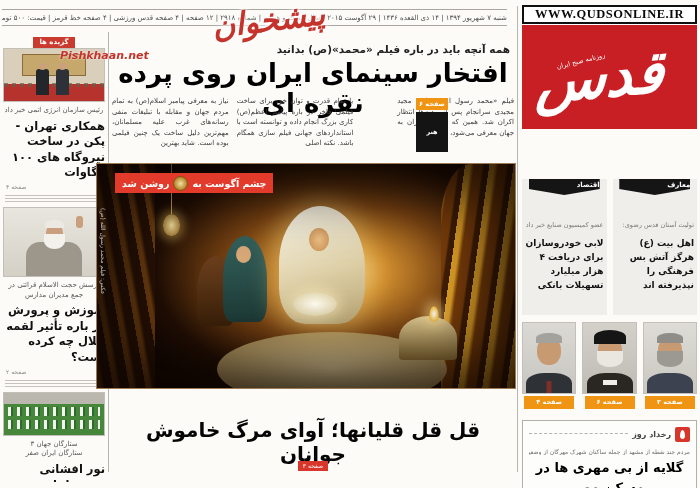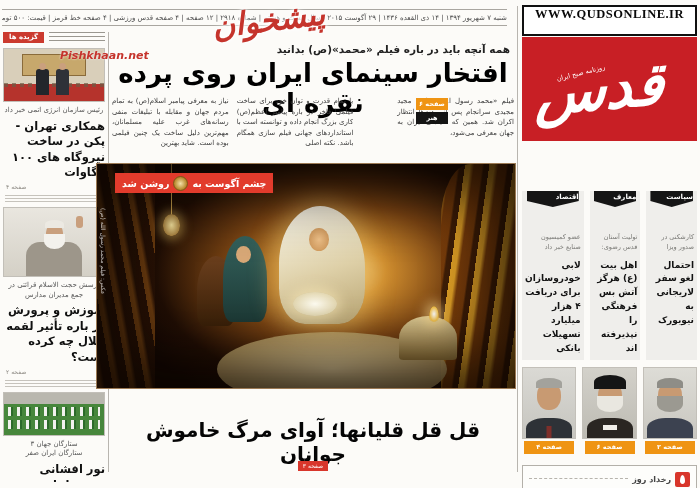--- a/index.html
+++ b/index.html
@@ -18,21 +18,21 @@
     text-shadow:0 0 3px #fff, 0 0 5px #fff, 0 0 7px #fff; }
   .wm-site { position:absolute; left:60px; top:49px; z-index:9; color:#c5342c; font-size:11px;
     font-weight:bold; font-style:italic; direction:ltr; text-shadow:0 0 2px #fff; }
 
   
   .vrule { position:absolute; top:32px; width:1px; height:440px; background:#b8b5af; }
   .vr-a { left:108px; } .vr-b { left:517px; top:6px; height:466px; }
 
   
   .leftcol { position:absolute; left:3px; top:32px; width:102px; height:450px; overflow:hidden; }
-  .gz { display:flex; align-items:flex-start; gap:5px; height:12px; }
+  .gz { display:flex; align-items:center; gap:5px; height:12px;flex-direction:column; }
   .gz-lines { flex:1; height:9px; background:repeating-linear-gradient(#9a978f 0 1px, transparent 1px 4px); }
   .gz-label { background:#cb3a2e; color:#fff; font-size:7px; font-weight:bold; padding:1px 6px 2px; }
   .sb-kicker { font-size:7px; color:#555; text-align:center; line-height:1.4; margin-top:4px; }
   .sb-headline { font-size:11.5px; font-weight:bold; color:#101010; text-align:right; line-height:1.35; margin-top:3px; }
   .sb-page { font-size:6px; color:#8a8780; text-align:left; margin:2px 3px 0; }
   .sep-group { margin:5px 2px; }
   .sep-group div { border-top:1px solid #c6c3bc; margin-top:2px; }
 
   .ph { position:relative; width:100%; overflow:hidden; border:1px solid #c2bfb8; margin-top:4px; }
   
@@ -57,21 +57,21 @@
 
   
   .center { position:absolute; left:112px; top:32px; width:402px; height:452px; }
   .lead-kicker { position:absolute; top:11px; right:4px; font-size:10.5px; font-weight:bold; color:#222; }
   .lead-headline { position:absolute; top:26px; width:100%; text-align:center; font-size:26px; font-weight:bold; color:#000; letter-spacing:-0.5px;margin-left:40px; }
   .bodyrow { position:absolute; top:64px; right:0; width:100%; height:64px; display:flex; gap:8px; }
   .bodycol { flex:1; font-size:7px; color:#3a3a3a; text-align:justify; line-height:1.5; overflow:hidden; }
   .bodycol.first { padding-left:36px; }
   .lead-badges { position:absolute; top:66px; right:66px; width:32px; }
   .badge-orange { background:#ef9413; color:#fff; font-size:6.5px; font-weight:bold; text-align:center; padding:2px 0; }
-  .badge-black { background:#141414; color:#fff; font-size:6.5px; font-weight:bold; text-align:center; padding:2px 0; margin-top:2px; }
+  .badge-black { background:#141414; color:#fff; font-size:6.5px; font-weight:bold; text-align:center; padding:16px 0; margin-top:2px; }
 
   
   .movie { position:absolute; top:131px; left:-16px; width:420px; height:226px; overflow:hidden;
     border:1px solid #9c7a55; background:radial-gradient(ellipse 55% 65% at 58% 48%, #f3cd7d 0%, #cf8d2e 20%, #7a4413 48%, #200e04 80%, #120702 100%); }
   .mv-curt-r { position:absolute; right:0; top:0; width:74px; height:100%;
     background:repeating-linear-gradient(98deg, rgba(235,170,40,.9) 0 5px, rgba(120,60,10,.95) 9px 17px, rgba(60,28,6,.95) 19px 24px); 
     border-radius:40% 0 0 0 / 25% 0 0 0; }
   .mv-curt-l { position:absolute; left:0; top:0; width:58px; height:100%;
     background:repeating-linear-gradient(80deg, rgba(140,80,20,.8) 0 4px, rgba(40,18,5,.95) 8px 16px); opacity:.9; }
   .mv-lamp-line { position:absolute; left:74px; top:0; width:1px; height:52px; background:#caa14e; }
@@ -93,21 +93,21 @@
 
   
   .smk-kicker { position:absolute; top:366px; width:100%; height:17px; background:#f6ecd6; color:#8d3b22;
     font-size:10px; font-weight:bold; text-align:center; line-height:17px; }
   .smk-headline { position:absolute; top:386px; width:100%; text-align:center; font-size:20px; font-weight:bold; color:#050505; }
   .smk-page { position:absolute; top:421px; width:100%; text-align:center; }
   .smk-page span { background:#d8362b; color:#fff; font-size:6px; padding:1px 5px 2px; }
 
   
   .rightcol { position:absolute; left:522px; top:5px; width:175px; }
-  .site-bar { height:31px; background:#fff; border:2px solid #101010; text-align:center;
+  .site-bar { height:19px; background:#fff; border:2px solid #101010; text-align:center;
     font-family:"Liberation Serif", serif; font-weight:bold; font-size:12.5px; line-height:15px; color:#0a0a0a; letter-spacing:.5px; direction:ltr; }
   .logo-box { position:relative; height:104px; background:#c81f25; margin-top:1px; overflow:hidden; }
   .logo-callig { position:absolute; right:10px; top:2px; width:100%; text-align:center; color:#fff;
     font-size:58px; font-weight:bold; font-style:italic; transform:rotate(-5deg) skewX(-6deg); line-height:100px; }
   .logo-tag { position:absolute; left:34px; top:32px; color:#fff; font-size:6.5px; line-height:1.3; transform:rotate(-14deg); text-align:center; }
 
   .sections { display:flex; gap:6px; margin-top:30px; }
   .section { flex:1; background:#efeeeb; min-height:136px; text-align:right; padding-bottom:4px;margin-top:20px; }
   .ribbon { width:84%; margin:0 auto; background:#151515; color:#fff; font-size:7px; font-weight:bold;
     height:16px; line-height:12px; clip-path:polygon(0 0,100% 0,100% 62%,50% 100%,0 62%); }
@@ -248,25 +248,20 @@
   <aside class="rightcol">
     <div class="site-bar">WWW.QUDSONLINE.IR</div>
     <div class="logo-box">
       <div class="logo-callig">قدس</div>
       <div class="logo-tag">روزنامه صبح
 ایران</div>
     </div>
 
     <div class="sections">
       <div class="section">
-        <div class="ribbon">سیاست</div>
-        <div class="sec-kicker">کارشکنی در صدور ویزا</div>
-        <div class="sec-headline">احتمال لغو سفر لاریجانی به نیویورک</div>
-      </div>
-      <div class="section">
         <div class="ribbon">معارف</div>
         <div class="sec-kicker">تولیت آستان قدس رضوی:</div>
         <div class="sec-headline">اهل بیت (ع) هرگز آتش بس فرهنگی را نپذیرفته اند</div>
       </div>
       <div class="section">
         <div class="ribbon">اقتصاد</div>
         <div class="sec-kicker">عضو کمیسیون صنایع خبر داد</div>
         <div class="sec-headline">لابی خودروسازان برای دریافت ۴ هزار میلیارد تسهیلات بانکی</div>
       </div>
     </div>

